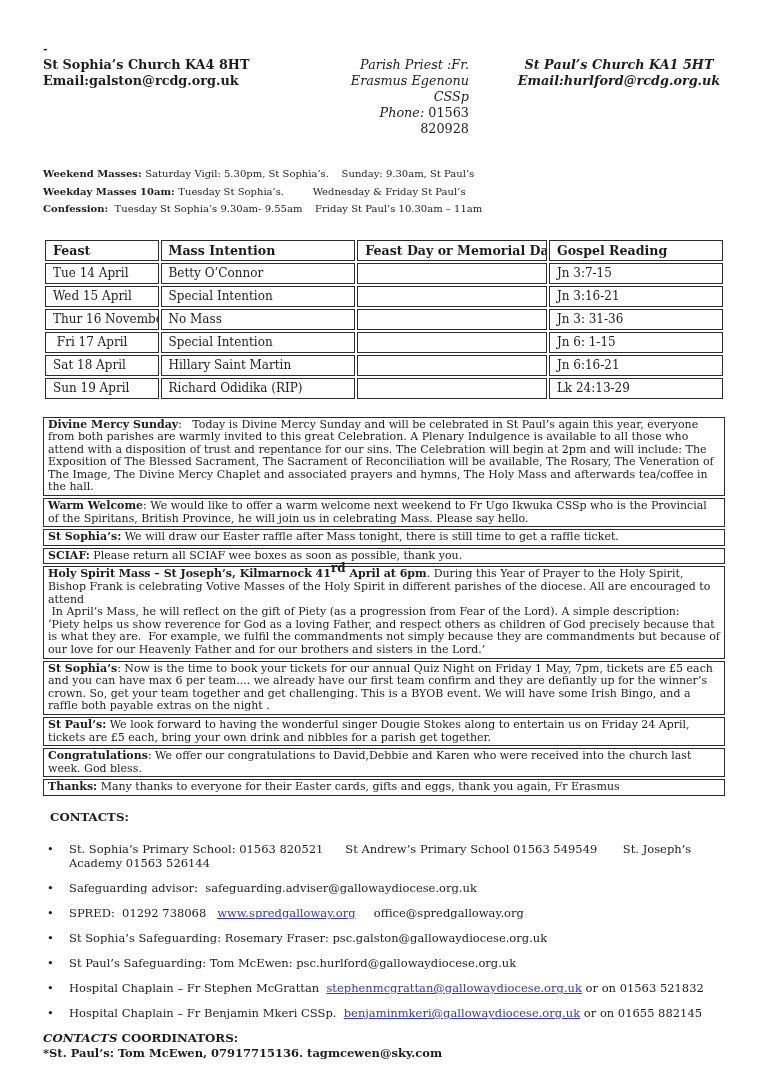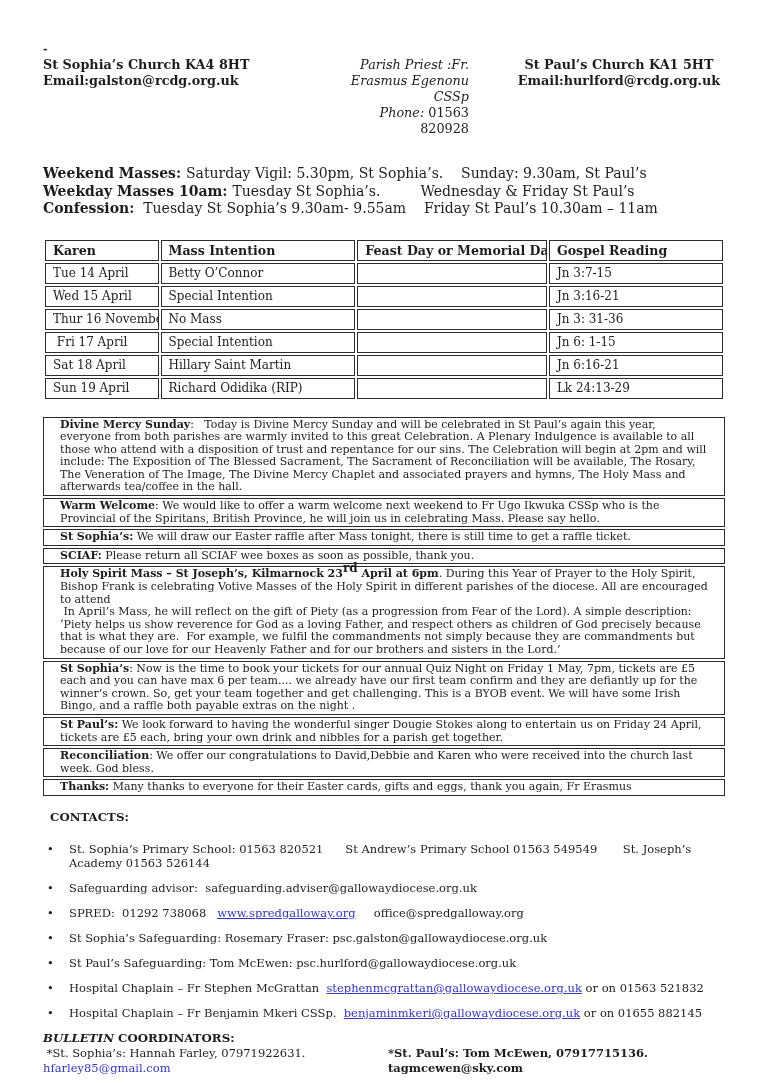--- a/index.html
+++ b/index.html
@@ -13,42 +13,42 @@
   .i{font-style:italic}
   .u{text-decoration:underline}
   a.link{color:#3434c8;text-decoration:none;cursor:pointer;}
   a.link.u{text-decoration:underline;}
 
   .stray{font-size:11px;font-weight:bold;height:12px;line-height:12px;}
 
   .header{display:flex;font-size:12.8px;line-height:16px;margin-top:1px;gap:44px;}
   .h-left{width:245px;}
   .h-center{flex:1;text-align:right;}
-  .h-right{width:212px;text-align:center;}
+  .h-right{width:212px;text-align:center;font-style:italic;}
 
-  .masses{margin-top:28px;font-size:14px;line-height:17.5px;white-space:pre-wrap;}
+  .masses{margin-top:28px;font-size:10px;line-height:17.5px;white-space:pre-wrap;}
 
   table.mass-table{
     margin-top:20px;width:100%;
     border-collapse:separate;border-spacing:2px;
     font-size:12px;table-layout:fixed;
   }
   table.mass-table th,table.mass-table td{
     border:1px solid #2c2c2c;padding:1px 7px;text-align:left;
     height:17px;vertical-align:middle;overflow:hidden;white-space:pre;
   }
   table.mass-table th{font-weight:bold;font-size:12.6px;}
   table.mass-table th:nth-child(1){width:15.8%;}
   table.mass-table th:nth-child(2){width:28.8%;}
   table.mass-table th:nth-child(3){width:28.0%;}
   table.mass-table th:nth-child(4){width:25.5%;}
 
   .notices{margin-top:16px;}
   .notice{
-    border:1px solid #2c2c2c;margin-top:2px;padding:1px 16px;
+    border:1px solid #2c2c2c;margin-top:2px;padding:1px 4px;
     font-size:11px;line-height:12.6px;white-space:pre-wrap;
   }
   .notice sup{font-size:12px;line-height:0;}
 
   .contacts-heading{margin-top:14px;font-size:11.8px;font-weight:bold;padding-left:7px;}
   .contact-list{margin-top:18px;}
   .bullet-row{display:flex;margin-bottom:11px;font-size:11.5px;line-height:14px;}
   .bullet{width:22px;padding-left:4px;flex:none;}
   .runs{white-space:pre-wrap;flex:1;}
 
@@ -77,21 +77,21 @@
       <div class="b">St Paul’s Church KA1 5HT</div>
       <div class="b">Email:hurlford@rcdg.org.uk</div>
     </div>
   </div>
 
   <div class="masses" id="masses"><div><span class="b">Weekend Masses: </span><span>Saturday Vigil: 5.30pm, St Sophia’s.    Sunday: 9.30am, St Paul’s</span></div><div><span class="b">Weekday Masses 10am: </span><span>Tuesday St Sophia’s.         Wednesday &amp; Friday St Paul’s</span></div><div><span class="b">Confession:</span><span>  Tuesday St Sophia’s 9.30am- 9.55am    Friday St Paul’s 10.30am – 11am</span></div></div>
 
   <table class="mass-table">
     <thead>
         <tr id="mass-head">
-          <th>Karen</th>
+          <th>Feast</th>
           <th>Mass Intention</th>
           <th>Feast Day or Memorial Day</th>
           <th>Gospel Reading</th>
         </tr>
       </thead>
     <tbody id="mass-body">
         <tr>
           <td>Tue 14 April</td>
           <td>Betty O’Connor</td>
           <td></td>
@@ -128,26 +128,26 @@
           <td>Lk 24:13-29</td>
         </tr>
       </tbody>
   </table>
 
   <div class="notices" id="notices">
       <div class="notice"><span class="b">Divine Mercy Sunday</span><span>:   Today is Divine Mercy Sunday and will be celebrated in St Paul’s again this year, everyone from both parishes are warmly invited to this great Celebration. A Plenary Indulgence is available to all those who attend with a disposition of trust and repentance for our sins. The Celebration will begin at 2pm and will include: The Exposition of The Blessed Sacrament, The Sacrament of Reconciliation will be available, The Rosary, The Veneration of The Image, The Divine Mercy Chaplet and associated prayers and hymns, The Holy Mass and afterwards tea/coffee in the hall.</span></div>
       <div class="notice"><span class="b">Warm Welcome</span><span>: We would like to offer a warm welcome next weekend to Fr Ugo Ikwuka CSSp who is the Provincial of the Spiritans, British Province, he will join us in celebrating Mass. Please say hello.</span></div>
       <div class="notice"><span class="b">St Sophia’s:</span><span> We will draw our Easter raffle after Mass tonight, there is still time to get a raffle ticket.</span></div>
       <div class="notice"><span class="b">SCIAF:</span><span> Please return all SCIAF wee boxes as soon as possible, thank you.</span></div>
-      <div class="notice"><span class="b">Holy Spirit Mass – St Joseph’s, Kilmarnock 23</span><sup class="b">rd</sup><span class="b"> April at 6pm</span><span>. During this Year of Prayer to the Holy Spirit, Bishop Frank is celebrating Votive Masses of the Holy Spirit in different parishes of the diocese. All are encouraged to attend
+      <div class="notice"><span class="b">Holy Spirit Mass – St Joseph’s, Kilmarnock 41</span><sup class="b">rd</sup><span class="b"> April at 6pm</span><span>. During this Year of Prayer to the Holy Spirit, Bishop Frank is celebrating Votive Masses of the Holy Spirit in different parishes of the diocese. All are encouraged to attend
  In April’s Mass, he will reflect on the gift of Piety (as a progression from Fear of the Lord). A simple description:
 ‘Piety helps us show reverence for God as a loving Father, and respect others as children of God precisely because that is what they are.  For example, we fulfil the commandments not simply because they are commandments but because of our love for our Heavenly Father and for our brothers and sisters in the Lord.’</span></div>
       <div class="notice"><span class="b">St Sophia’s</span><span>: Now is the time to book your tickets for our annual Quiz Night on Friday 1 May, 7pm, tickets are £5 each and you can have max 6 per team.... we already have our first team confirm and they are defiantly up for the winner’s crown. So, get your team together and get challenging. This is a BYOB event. We will have some Irish Bingo, and a raffle both payable extras on the night .</span></div>
       <div class="notice"><span class="b">St Paul’s:</span><span> We look forward to having the wonderful singer Dougie Stokes along to entertain us on Friday 24 April, tickets are £5 each, bring your own drink and nibbles for a parish get together.</span></div>
-      <div class="notice"><span class="b">Reconciliation</span><span>: We offer our congratulations to David,Debbie and Karen who were received into the church last week. God bless.</span></div>
+      <div class="notice"><span class="b">Congratulations</span><span>: We offer our congratulations to David,Debbie and Karen who were received into the church last week. God bless.</span></div>
       <div class="notice"><span class="b">Thanks:</span><span> Many thanks to everyone for their Easter cards, gifts and eggs, thank you again, Fr Erasmus</span></div>
     </div>
 
   <div class="contacts-heading">CONTACTS:</div>
   <div class="contact-list" id="contact-list">
       <div class="bullet-row">
         <span class="bullet">•</span>
         <span class="runs"><span>St. Sophia’s Primary School: 01563 820521      St Andrew’s Primary School 01563 549549       St. Joseph’s Academy 01563 526144</span></span>
       </div>
       <div class="bullet-row">
@@ -169,19 +169,18 @@
       <div class="bullet-row">
         <span class="bullet">•</span>
         <span class="runs"><span>Hospital Chaplain – Fr Stephen McGrattan  </span><a class="link u">stephenmcgrattan@gallowaydiocese.org.uk</a><span> or on 01563 521832</span></span>
       </div>
       <div class="bullet-row">
         <span class="bullet">•</span>
         <span class="runs"><span>Hospital Chaplain – Fr Benjamin Mkeri CSSp.  </span><a class="link u">benjaminmkeri@gallowaydiocese.org.uk</a><span> or on 01655 882145</span></span>
       </div>
     </div>
 
-  <div class="coord-heading" id="coord-heading"><span class="b i">BULLETIN</span><span class="b"> COORDINATORS:</span></div>
+  <div class="coord-heading" id="coord-heading"><span class="b i">CONTACTS</span><span class="b"> COORDINATORS:</span></div>
   <div class="coord-line">
-    <span class="coord-left" id="coord-left"><span> *St. Sophia’s: Hannah Farley, 07971922631. </span><a class="link">hfarley85@gmail.com</a></span>
     <span class="coord-right" id="coord-right"><span>*St. Paul’s: Tom McEwen, 07917715136. tagmcewen@sky.com</span></span>
   </div>
 
 </div>
 
 </body></html>

